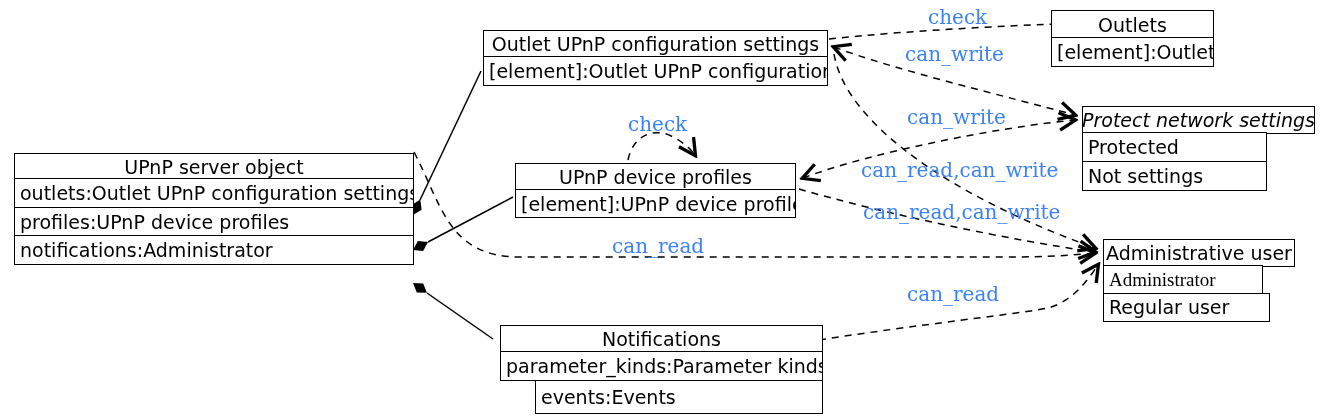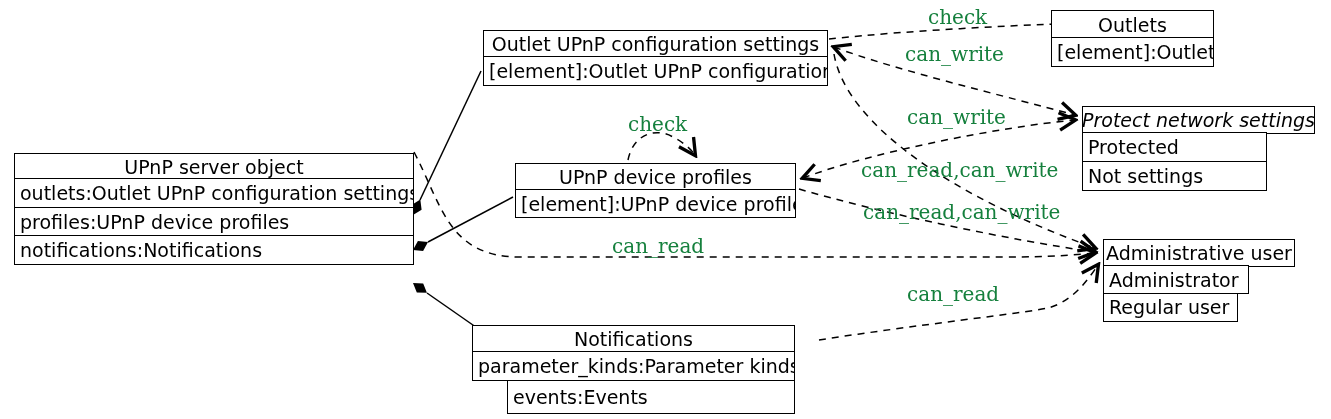--- a/index.html
+++ b/index.html
@@ -7,21 +7,21 @@
           font-family:"DejaVu Sans",sans-serif;overflow:hidden;}
   .edges{position:absolute;left:0;top:0;}
   .node{position:absolute;}
   .cell{box-sizing:border-box;border:1.7px solid #000;background:#fff;
         font-size:19px;color:#000;white-space:nowrap;overflow:hidden;
         display:flex;align-items:center;}
   .cell + .cell{margin-top:-1.7px;}
   .title{justify-content:center;text-align:center;}
   .attr{padding-left:5px;}
   .elabel{position:absolute;font-family:"DejaVu Serif","Liberation Serif",serif;
-          font-size:20px;color:#15803d;white-space:nowrap;line-height:22px;}
+          font-size:20px;color:#3b82f6;white-space:nowrap;line-height:22px;}
 </style>
 </head>
 <body>
 
 <div class="canvas">
 
   <svg class="edges" width="1331" height="419" viewBox="0 0 1331 419">
     <defs>
       <marker id="vee" viewBox="0 0 12 12" refX="10" refY="6" markerWidth="14" markerHeight="14" orient="auto-start-reverse">
         <path d="M1,1 L10.5,6 L1,11" fill="none" stroke="#000" stroke-width="1.9"></path>
@@ -42,54 +42,54 @@
     <path d="M 799 189 C 885 214, 1010 240, 1095 252" stroke="#000" stroke-width="1.5" fill="none" stroke-dasharray="7 6" marker-end="url(#vee)"></path>
     <path d="M 414 152 C 442 205, 448 257, 520 257 L 1005 257 C 1050 257, 1075 255, 1095 253" stroke="#000" stroke-width="1.5" fill="none" stroke-dasharray="7 6" marker-end="url(#vee)"></path>
     <path d="M 819 340 C 915 325, 1025 313, 1048 308 C 1074 301, 1089 278, 1098 265" stroke="#000" stroke-width="1.5" fill="none" stroke-dasharray="7 6" marker-end="url(#vee)"></path>
     <path d="M 628 160 C 633 134, 656 127, 673 137 C 683 142, 691 149, 695 155" stroke="#000" stroke-width="1.5" fill="none" stroke-dasharray="7 6" marker-end="url(#vee)"></path>
   </svg>
 
   <div class="node" style="left:14px;top:153px;width:400px;">
     <div class="cell title" style="height:27px;">UPnP server object</div>
     <div class="cell attr" style="height:30px;">outlets:Outlet UPnP configuration settings</div>
     <div class="cell attr" style="height:30px;">profiles:UPnP device profiles</div>
-    <div class="cell attr" style="height:30px;">notifications:Notifications</div>
+    <div class="cell attr" style="height:30px;">notifications:Administrator</div>
   </div>
 
   <div class="node" style="left:483px;top:30px;width:345px;">
     <div class="cell title" style="height:28px;">Outlet UPnP configuration settings</div>
     <div class="cell attr" style="height:30px;">[element]:Outlet UPnP configuration</div>
   </div>
 
   <div class="node" style="left:515px;top:163px;width:281px;">
     <div class="cell title" style="height:28px;">UPnP device profiles</div>
     <div class="cell attr" style="height:29px;">[element]:UPnP device profile</div>
   </div>
 
-  <div class="node" style="left:472px;top:325px;width:323px;">
+  <div class="node" style="left:500px;top:325px;width:323px;">
     <div class="cell title" style="height:28px;">Notifications</div>
     <div class="cell attr" style="height:30px;">parameter_kinds:Parameter kinds</div>
     <div class="cell attr" style="height:34px;margin-left:35px;">events:Events</div>
   </div>
 
   <div class="node" style="left:1051px;top:10px;width:163px;">
     <div class="cell title" style="height:29px;">Outlets</div>
     <div class="cell attr" style="height:30px;">[element]:Outlet</div>
   </div>
 
   <div class="node" style="left:1082px;top:106px;">
     <div class="cell title" style="height:28px;width:233px;font-style:italic;">Protect network settings</div>
     <div class="cell attr" style="height:30px;width:185px;">Protected</div>
     <div class="cell attr" style="height:30px;width:185px;">Not settings</div>
   </div>
 
   <div class="node" style="left:1103px;top:239px;">
     <div class="cell title" style="height:28px;width:192px;">Administrative user</div>
-    <div class="cell attr" style="height:29px;width:146px;">Administrator</div>
-    <div class="cell attr" style="height:29px;width:135px;">Regular user</div>
+    <div class="cell attr" style="height:29px;width:160px;font-family:Liberation Serif, serif;">Administrator</div>
+    <div class="cell attr" style="height:29px;width:167px;">Regular user</div>
   </div>
 
   <span class="elabel" style="left:928px;top:6px;">check</span>
   <span class="elabel" style="left:905px;top:43px;">can_write</span>
   <span class="elabel" style="left:907px;top:106px;">can_write</span>
   <span class="elabel" style="left:861px;top:159px;">can_read,can_write</span>
   <span class="elabel" style="left:863px;top:201px;">can_read,can_write</span>
   <span class="elabel" style="left:628px;top:113px;">check</span>
   <span class="elabel" style="left:612px;top:235px;">can_read</span>
   <span class="elabel" style="left:907px;top:283px;">can_read</span>

